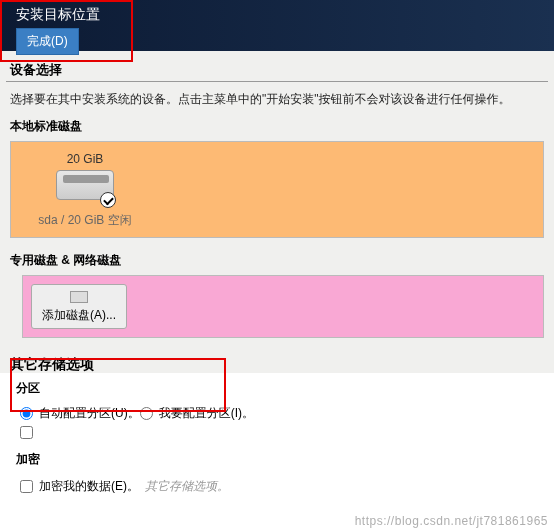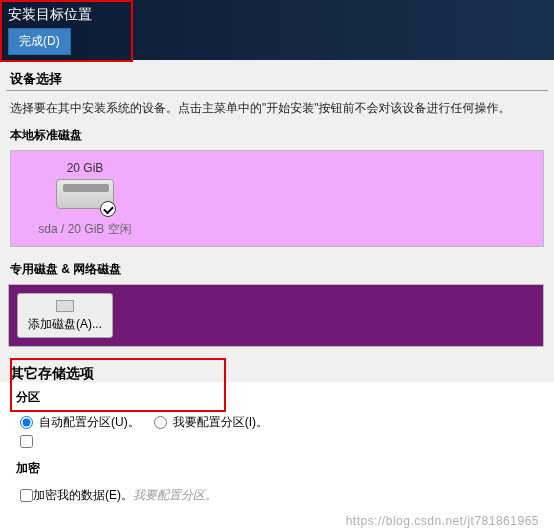--- a/index.html
+++ b/index.html
@@ -1,46 +1,46 @@
 <!DOCTYPE html>
 <html><head>
 <meta charset="utf-8">
 <style>
   * { box-sizing: border-box; margin: 0; padding: 0; }
   body { font-family: "Microsoft YaHei", sans-serif; font-size: 13px; background: #fff; width: 554px; height: 532px; overflow: hidden; position: relative; }
-  .header { background: linear-gradient(to right, #0c1a33, #1a3050); height: 60px; padding: 6px 8px; }
+  .header { background: linear-gradient(to right, #0c1a33, #1a3050); height: 51px; padding: 6px 16px; }
   .header-title { color: #fff; font-size: 14px; font-weight: 500; margin-bottom: 4px; }
   .done-btn { background: #3b7fc4; color: #fff; border: 1px solid #2b6aaa; padding: 4px 10px; font-size: 12px; cursor: pointer; text-align: right; display: inline-block; }
   .red-box-header { position: absolute; top: 0; left: 0; width: 133px; height: 62px; border: 2px solid #e40000; pointer-events: none; }
   .content { padding: 0 6px; background: #f0f0ee; height: 322px; }
   .section-title { font-weight: 700; font-size: 13px; padding: 10px 0 2px 4px; border-bottom: 1px solid #999; }
   .hint { font-size: 12px; color: #222; padding: 8px 4px 10px 4px; line-height: 1.5; }
   .sub-label { font-weight: 700; font-size: 12px; padding: 0 0 6px 4px; }
-  .disk-panel { border: 1px solid #bbb; background: #f0abfc; margin: 0 4px 14px 4px; padding: 10px 14px 8px 14px; }
+  .disk-panel { border: 1px solid #bbb; background: #fdba74; margin: 0 4px 14px 4px; padding: 10px 14px 8px 14px; }
   .disk-block { width: 120px; text-align: center; }
   .disk-size { font-size: 12px; color: #333; margin-bottom: 4px; }
   .disk-icon { width: 58px; height: 36px; margin: 0 auto 6px auto; position: relative; }
   .disk-icon .drive { width: 58px; height: 30px; background: linear-gradient(#e8e8e8,#ccc); border: 1px solid #999; border-radius: 4px; position: relative; }
   .disk-icon .drive::before { content:""; position:absolute; top:4px; left:6px; width:46px; height:8px; background:#999; border-radius:2px; }
   .disk-icon .check { position:absolute; right:-2px; bottom:-2px; width:16px; height:16px; background:#fff; border:1px solid #333; border-radius:50%; }
   .disk-icon .check::after { content:""; position:absolute; left:3px; top:4px; width:7px; height:4px; border-left:2px solid #000; border-bottom:2px solid #000; transform:rotate(-45deg); }
   .disk-name { font-weight:700; font-size:13px; color:#111; }
   .disk-sub { font-size:12px; color:#666; margin-top:2px; }
-  .net-panel { border:1px solid #bbb; background:#701a75; margin:0 4px 14px 2px; padding:8px; }
+  .net-panel { border:1px solid #bbb; background:#f9a8d4; margin:0 4px 14px 16px; padding:8px; }
   .add-disk-btn { background:#eee; border:1px solid #aaa; border-radius:3px; padding:6px 10px 4px 10px; display:inline-flex; flex-direction:column; align-items:center; cursor:pointer; font-size:12px; }
   .add-disk-btn .small-icon { width:18px; height:12px; background:#ddd; border:1px solid #999; margin-bottom:4px; }
   .other-title { font-weight:700; font-size:14px; padding:4px 0 6px 4px; }
   .group-label { font-weight:700; font-size:12px; padding:0 0 6px 10px; }
-  .opt-row { display:flex; align-items:center; gap:14px; padding:2px 14px; }
+  .opt-row { display:flex; align-items:center; padding:2px 14px; }
   .opt-row label { display:flex; align-items:center; gap:6px; font-size:12px; cursor:pointer; }
   input[type=radio], input[type=checkbox] { cursor:pointer; }
   .red-box-part { position:absolute; border:2px solid #e40000; pointer-events:none; }
-  .encrypt-row { padding:4px 14px; display:flex; align-items:center; font-size:12px; }
+  .encrypt-row { padding:4px 14px; display:flex; align-items:center; gap:6px; font-size:12px; }
   .encrypt-row .grey { color:#999; font-style:italic; }
-  .watermark { position:absolute; right:15px; bottom:4px; font-size:12px; color:rgba(120,120,120,.6); letter-spacing:.5px; }
+  .watermark { position:absolute; right:6px; bottom:4px; font-size:12px; color:rgba(120,120,120,.6); letter-spacing:.5px; }
 </style>
 </head>
 <body>
 
 <div class="header">
   <div class="header-title">安装目标位置</div>
   <button class="done-btn">完成(D)</button>
 </div>
 <div class="red-box-header"></div>
 
@@ -84,19 +84,19 @@
   <div class="opt-row">
     <label>
       <input type="checkbox" style="">
     </label>
   </div>
 
   <div class="group-label" style="padding-top:10px">加密</div>
   <div class="encrypt-row">
     <input type="checkbox" style="">
     <span>加密我的数据(E)。</span>
-    <span class="grey">我要配置分区。</span>
+    <span class="grey">其它存储选项。</span>
   </div>
 </div>
 
 <div class="red-box-part" style="top:358px; left:10px; width:216px; height:54px;"></div>
 
 <div class="watermark">https://blog.csdn.net/jt781861965</div>
 
 </body></html>

